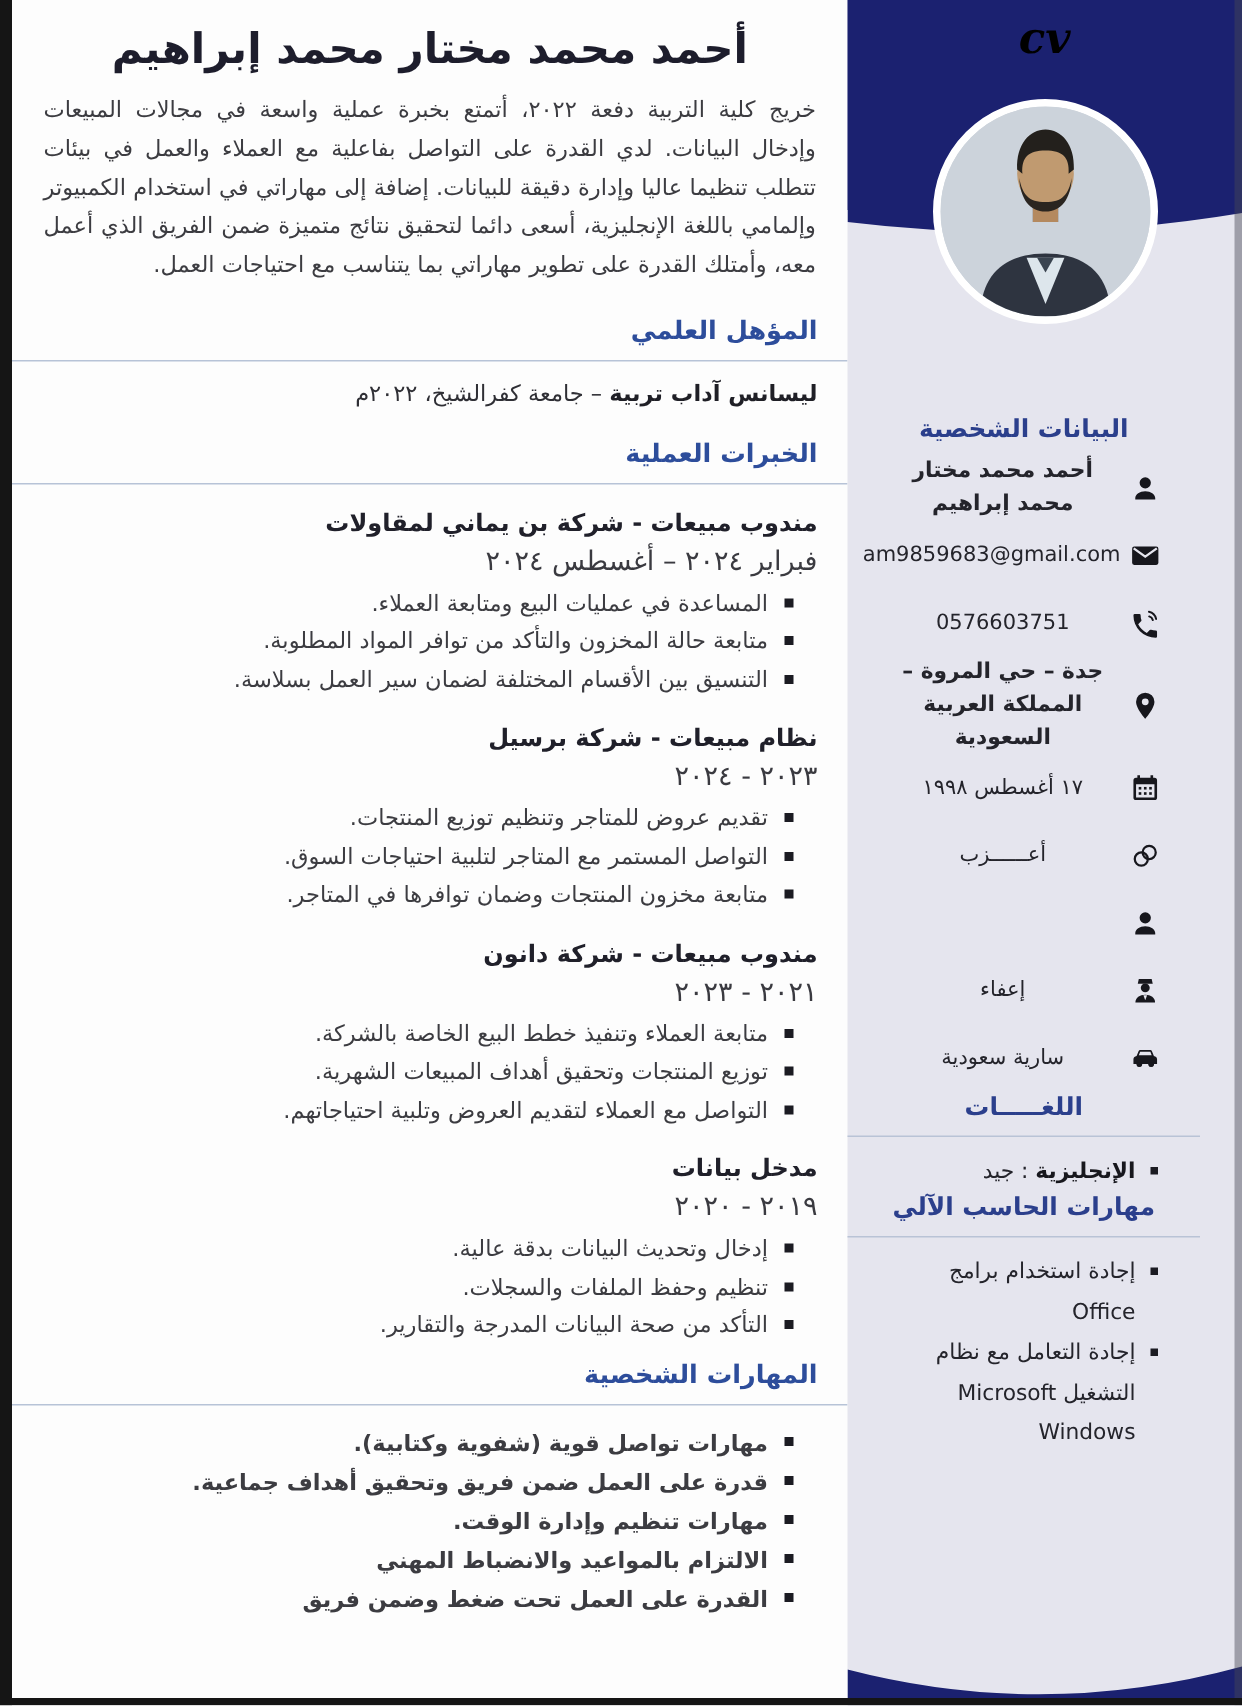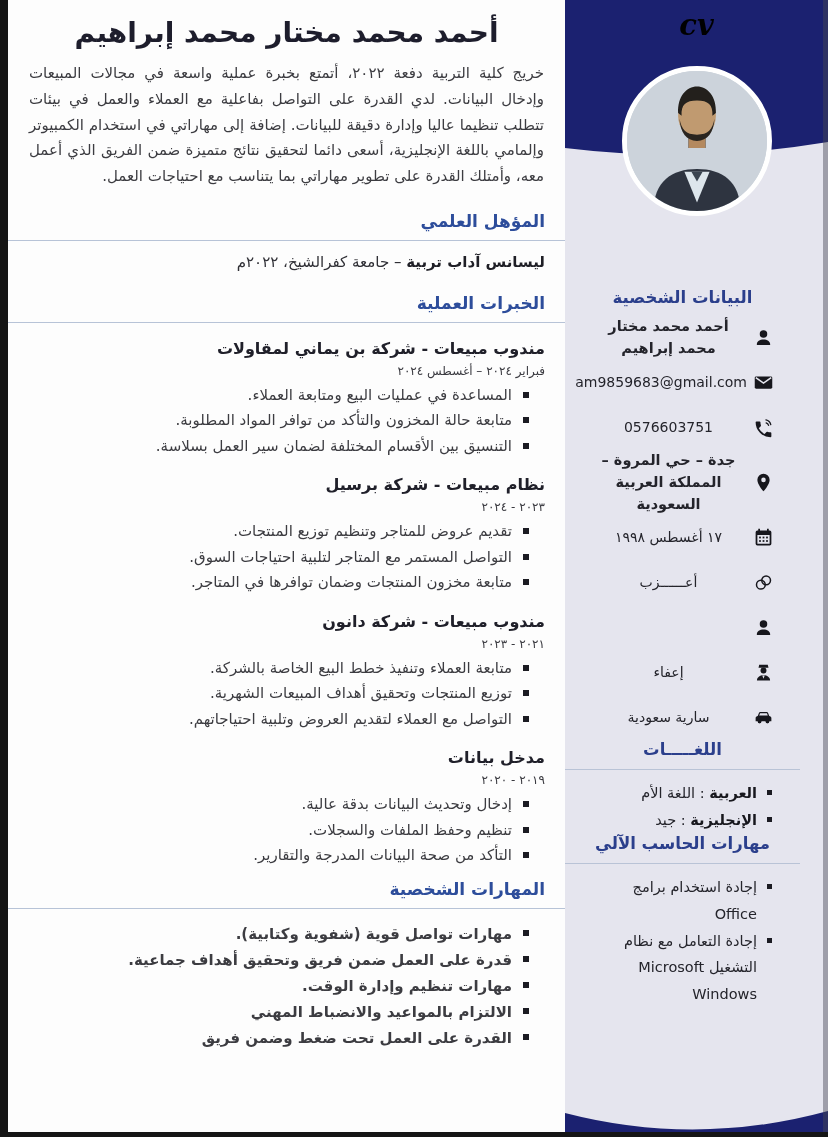--- a/index.html
+++ b/index.html
@@ -13,39 +13,39 @@
 
   
   .main { position:absolute; top:0; left:8px; width:557px; height:1132px; background:#fdfdfd; padding:0 20px; direction:rtl; }
   .big-name { font-size:28px; font-weight:700; color:#1d1d2c; text-align:center; margin:16px 0 12px; letter-spacing:-.5px; }
   .sec-h { color:#2d4d9b; font-weight:700; font-size:17px; margin:0 -20px; padding:4px 20px 9px; border-bottom:1.5px solid #b7c3d7; }
   .summary-p { font-size:15px; color:#3c3c41; line-height:1.72; text-align:justify; margin:11px 1px 17px; }
   .edu-line { font-size:15px; color:#2f2f35; margin:12px 0 18px; }
   .edu-line b { color:#1f1f26; }
   .job { margin:16px 0 6px; }
   .job-title { font-size:16px; font-weight:700; color:#20202a; }
-  .job-period { font-size:12px; color:#3a3a40; margin:6px 0 2px; }
+  .job-period { font-size:18px; color:#3a3a40; margin:6px 0 2px; }
   ul.blt { list-style:none; margin:5px 0 0; padding:0 14px 0 0; }
   ul.blt li { position:relative; padding-right:19px; font-size:15px; color:#3c3c41; line-height:1.7; }
   ul.blt li::before { content:""; position:absolute; right:2px; top:9px; width:6px; height:6px; background:#1b1b22; }
   .skills ul.blt { margin-top:12px; }
   .skills ul.blt li { line-height:1.74;font-weight:bold; }
 
   
   .sidebar { position:absolute; top:0; left:565px; width:263px; height:1137px; background:#e5e5ee; }
   .navy-top { position:absolute; top:0; left:0; width:263px; height:140px; background:#1b2170; }
   .navy-top-curve { position:absolute; top:140px; left:0; width:263px; height:18px; display:block; }
   .navy-bottom { position:absolute; bottom:0; left:0; width:263px; height:30px; display:block; }
   .cv-logo { position:absolute; top:8px; left:0; width:100%; text-align:center; z-index:3;
              font-family:"DejaVu Serif", serif; font-style:italic; font-weight:700; font-size:29px; color:#000000; }
   .photo { position:absolute; top:66px; left:50%; transform:translateX(-50%); width:150px; height:150px;
            border:5px solid #ffffff; border-radius:50%; overflow:hidden; background:#ccd3db; z-index:2; }
   .photo svg { display:block; width:100%; height:100%; }
 
-  .side-content { position:absolute; top:264px; left:0; width:235px; padding:0 21px; direction:rtl; }
+  .side-content { position:absolute; top:252px; left:0; width:235px; padding:0 21px; direction:rtl; }
   .side-h { color:#2b3f8c; font-weight:700; font-size:16.5px; text-align:center; margin:24px 0 8px; }
   .side-h.lined { margin:0 -21px 4px; padding:0 21px 10px; border-bottom:1px solid #b9c3d6; }
   .lang-h { margin-top:56px; }
   .comp-h { margin-top:58px; }
 
   .irow { display:flex; align-items:center; min-height:45px; }
   .irow .ic  { flex:0 0 32px; display:flex; justify-content:center; align-items:center; }
   .irow .ic svg { width:21px; height:21px; }
   .irow .itx { flex:1; text-align:center; font-size:14px; color:#24242b; line-height:1.5; padding-left:4px; }
   .irow.em .itx { font-weight:700; font-size:14.5px; }
@@ -242,21 +242,20 @@
               <path d="M5.4 10.3 6.9 6.6A1.4 1.4 0 0 1 8.2 5.7h7.6a1.4 1.4 0 0 1 1.3.9l1.5 3.7c1.3.3 2.4 1.1 2.4 2.4v3.6h-2.3a2.2 2.2 0 0 1-4.4 0H9.7a2.2 2.2 0 0 1-4.4 0H3v-3.6c0-1.3 1.1-2.1 2.4-2.4zm1.7-.6h9.8l-1-2.6H8.1z"></path>
               <circle cx="7.5" cy="16.8" r="1.9"></circle>
               <circle cx="16.5" cy="16.8" r="1.9"></circle>
             </svg>
         </span>
         <span class="itx">سارية سعودية</span>
       </div>
 
       <div class="side-h lined lang-h">اللغـــــات</div>
       <ul class="side-list">
-        <li><b>العربية</b><span> : اللغة الأم</span></li>
         <li><b>الإنجليزية</b><span> : جيد</span></li>
       </ul>
 
       <div class="side-h lined comp-h">مهارات الحاسب الآلي</div>
       <ul class="side-list">
         <li>إجادة استخدام برامج Office</li>
         <li>إجادة التعامل مع نظام التشغيل Microsoft Windows</li>
       </ul>
     </div>
 

